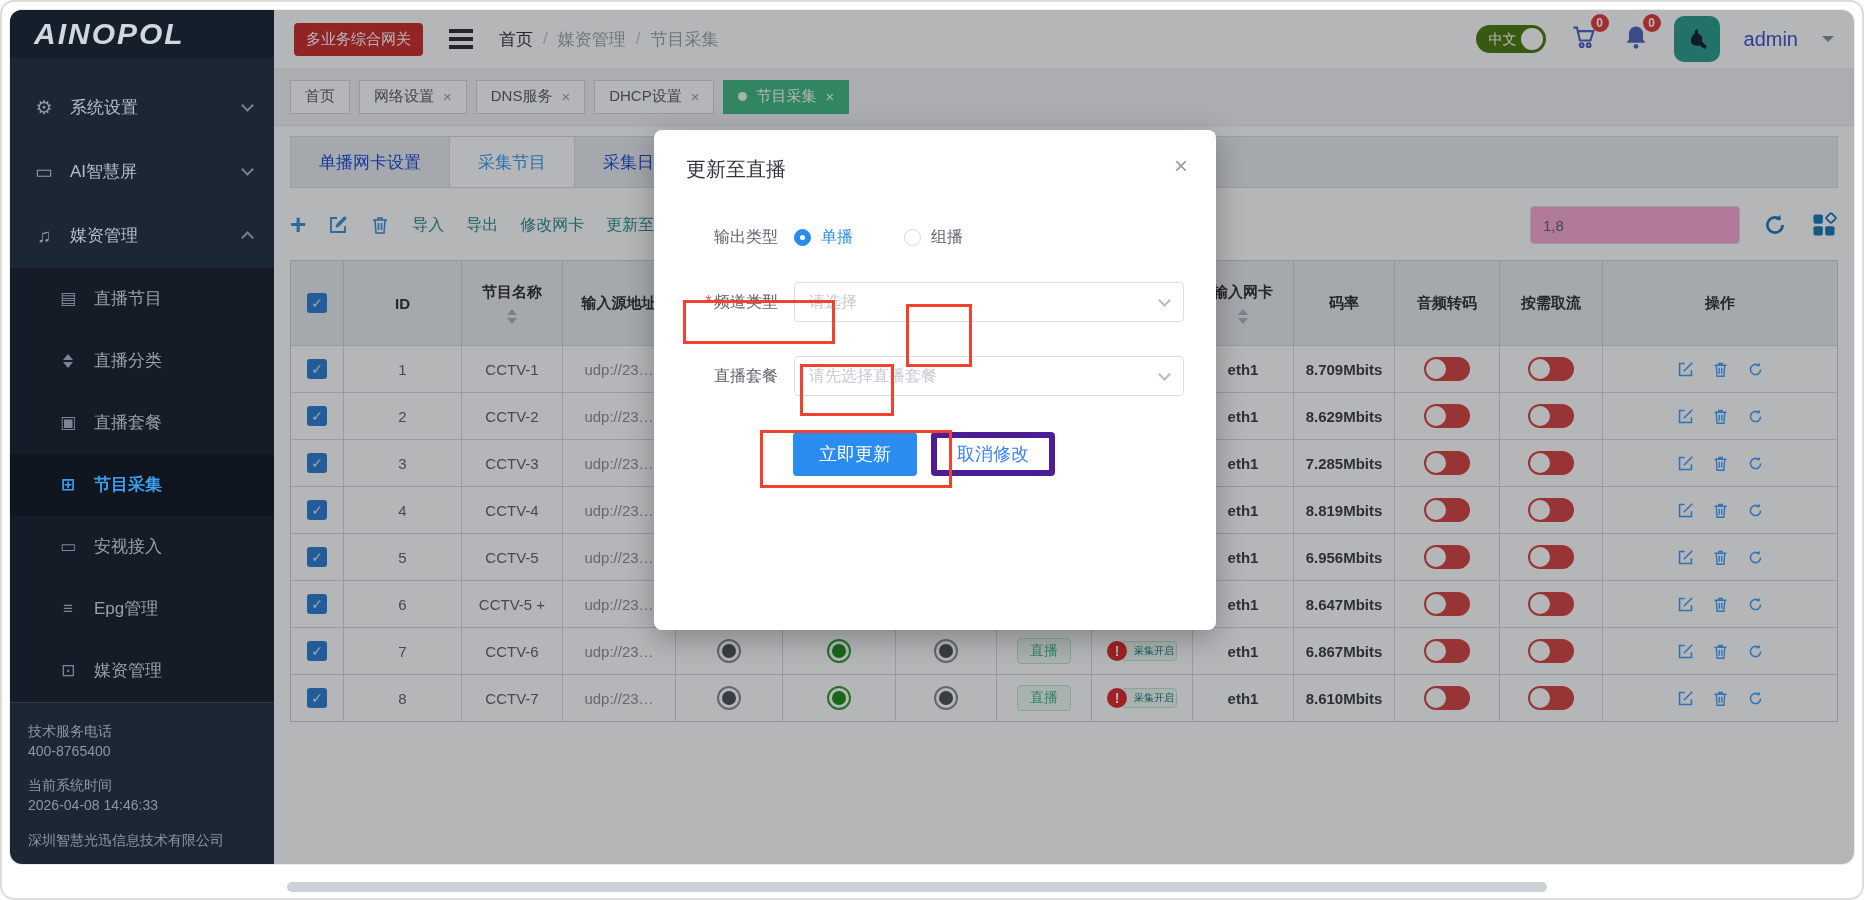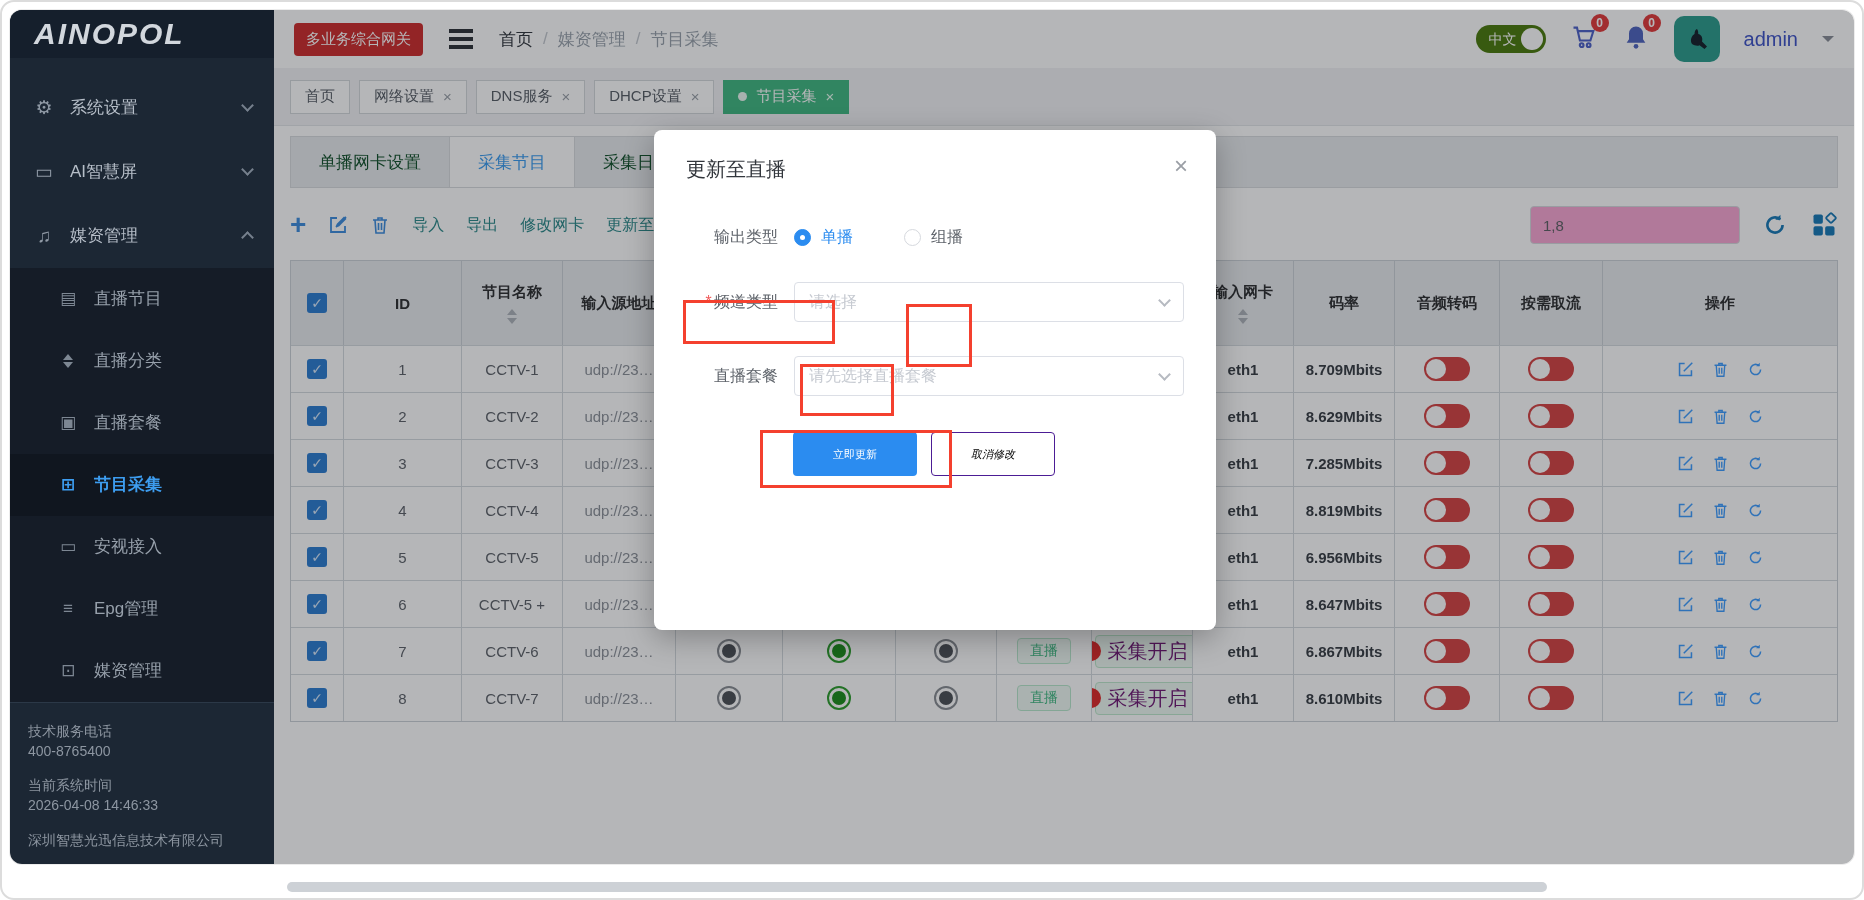--- a/index.html
+++ b/index.html
@@ -57,21 +57,21 @@
   .tabsbar { height:58px; background:#f2f3f5; display:flex; align-items:center; padding:0 16px; gap:9px; border-bottom:1px solid #e3e5e8; }
   .tab { height:34px; display:flex; align-items:center; padding:0 14px; background:#fff; border:1px solid #d5d8dc;
     font-size:15px; color:#5a6068; gap:9px; cursor:pointer; }
   .tab .x { color:#9aa0a8; font-size:15px; }
   .tab.active { background:#42b983; border-color:#42b983; color:#fff; }
   .tab.active .dot { width:9px; height:9px; border-radius:50%; background:#fff; opacity:.9; }
   .tab.active .x { color:#eafff3; }
 
   .content { flex:1; padding:10px 16px 0; background:#fff; }
   .subtabs { display:flex; background:#e9ebee; border:1px solid #d8dbdf; }
-  .subtab { height:50px; padding:0 28px; display:flex; align-items:center; font-size:17px; color:#14532d; border-right:1px solid #d8dbdf; cursor:pointer; }
+  .subtab { height:50px; padding:0 28px; display:flex; align-items:center; font-size:17px; color:#1d4ed8; border-right:1px solid #d8dbdf; cursor:pointer; }
   .subtab.active { background:#fff; color:#3d9df0; }
 
   .toolbar { display:flex; align-items:center; margin-top:18px; gap:22px; }
   .tool-plus { font-size:28px; color:#3f8fdf; font-weight:bold; line-height:1; cursor:pointer; }
   .tool-ic { cursor:pointer; display:flex; }
   .tool-link { font-size:16px; color:#2e8b8b; cursor:pointer; white-space:nowrap; }
   .tb-spacer { flex:1; }
   .inp { height:38px; border:1px solid #d7dadf; border-radius:4px; font-size:15px; color:#606266;
     padding:0 12px; background:#f9a8d4; outline:none; font-family:inherit; }
   .inp.range { width:210px; }
@@ -99,22 +99,22 @@
     line-height:20px; text-align:center; cursor:pointer; flex-shrink:0; }
   .src { color:#8d929a; }
   .nic, .rate { font-weight:bold; color:#3a3f46; }
   .dot { width:24px; height:24px; border-radius:50%; padding:3px; background-clip:content-box; }
   .dot.dark { border:2px solid #8a8e94; background-color:#4e5258; }
   .dot.green { border:2px solid #2f9e2f; background-color:#1f8f1f; }
   .badge-live { border:1px solid #b9e8cd; background:#f0faf4; color:#42b983; font-size:14px; padding:3px 12px; border-radius:4px; }
   .collect { display:flex; align-items:center; }
   .excl { width:20px; height:20px; border-radius:50%; background:#df2b2b; color:#fff; font-weight:bold;
     font-style:normal; font-size:14px; line-height:20px; text-align:center; position:relative; z-index:1; }
-  .collect-pill { margin-left:-6px; border:1px solid #bfe9cd; background:#eefaf2; color:#701a75;
-    font-size:20px; padding:2px 15px 2px 12px; border-radius:4px; }
+  .collect-pill { margin-left:-6px; border:1px solid #bfe9cd; background:#eefaf2; color:#0f766e;
+    font-size:10px; padding:2px 2px 2px 12px; border-radius:4px; }
   .toggle { width:46px; height:24px; border-radius:12px; background:#d64545; position:relative; cursor:pointer; display:inline-block; }
   .toggle .knob { position:absolute; left:2px; top:2px; width:20px; height:20px; border-radius:50%; background:#fff; }
   .ops { gap:18px; }
   .op { cursor:pointer; display:flex; }
 
   
   .mask { position:absolute; inset:0; background:rgba(10,14,20,0.30); z-index:10; }
   .modal { position:absolute; left:380px; top:120px; width:562px; height:500px; background:#fff;
     border-radius:8px; box-shadow:0 8px 30px rgba(0,0,0,.28); z-index:20; padding:26px 32px; }
   .m-title { font-size:20px; color:#32363c; }
@@ -128,24 +128,24 @@
   .radio { width:17px; height:17px; border-radius:50%; border:1px solid #d6d9de; background:#fff; position:relative; cursor:pointer; flex-shrink:0; }
   .radio.sel { border-color:#2b8cf0; background:#2b8cf0; }
   .radio.sel::after { content:''; position:absolute; left:5px; top:5px; width:5px; height:5px; background:#fff; border-radius:50%; }
   .r-label { font-size:16px; color:#5f646b; margin-left:10px; cursor:pointer; }
   .r-label.sel { color:#2b8cf0; }
   .gap2 { margin-left:51px; }
   .m-select { width:390px; height:40px; border:1px solid #dcdfe6; border-radius:4px; display:flex;
     align-items:center; padding:0 14px; color:#c6cad1; font-size:16px; cursor:pointer; }
   .m-select .chevron { margin-left:auto; border-color:#b6bac1; }
   .m-btns { margin-top:36px; margin-left:107px; display:flex; gap:14px; }
-  .btn { width:124px; height:44px; border-radius:4px; font-size:11px; display:flex; align-items:center;
+  .btn { width:124px; height:44px; border-radius:4px; font-size:18px; display:flex; align-items:center;
     justify-content:center; cursor:pointer; }
   .btn-primary { background:#2b8cf0; color:#fff; }
-  .btn-plain { background:#fff; border:1px solid #4c1d95; color:#000000;font-style:italic; }
+  .btn-plain { background:#fff; border:6px solid #4c1d95; color:#3b82f6; }
   .anno { position:absolute; border:3px solid #f4402e; z-index:30; pointer-events:none; }
   #anno1 { left:29px;  top:170px; width:152px; height:44px; }
   #anno2 { left:252px; top:174px; width:66px;  height:63px; }
   #anno3 { left:146px; top:234px; width:94px;  height:52px; }
   #anno4 { left:106px; top:300px; width:192px; height:58px; }
 
   .hthumb { position:absolute; left:285px; bottom:6px; width:1260px; height:10px; border-radius:5px; background:#cdd1d6; cursor:pointer; }
 </style>
 </head>
 <body>

